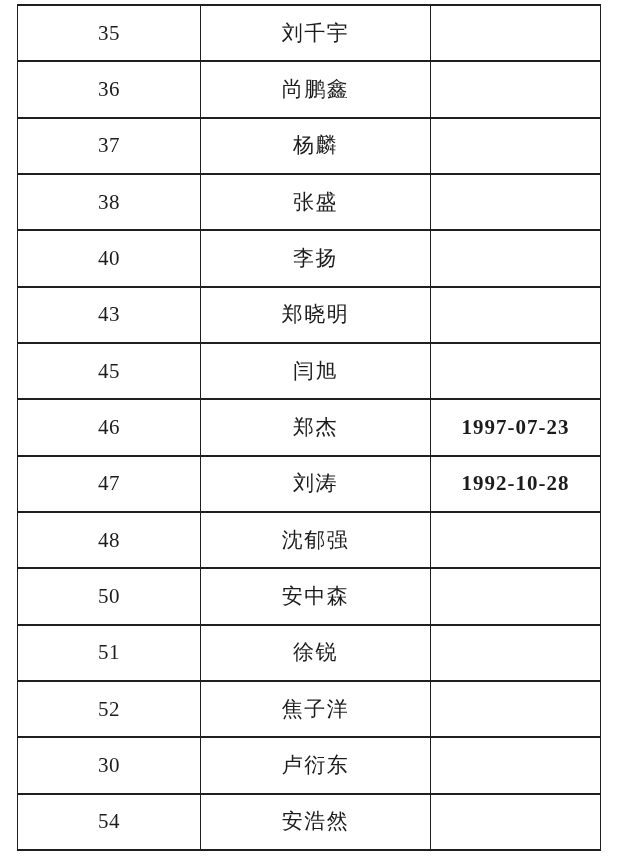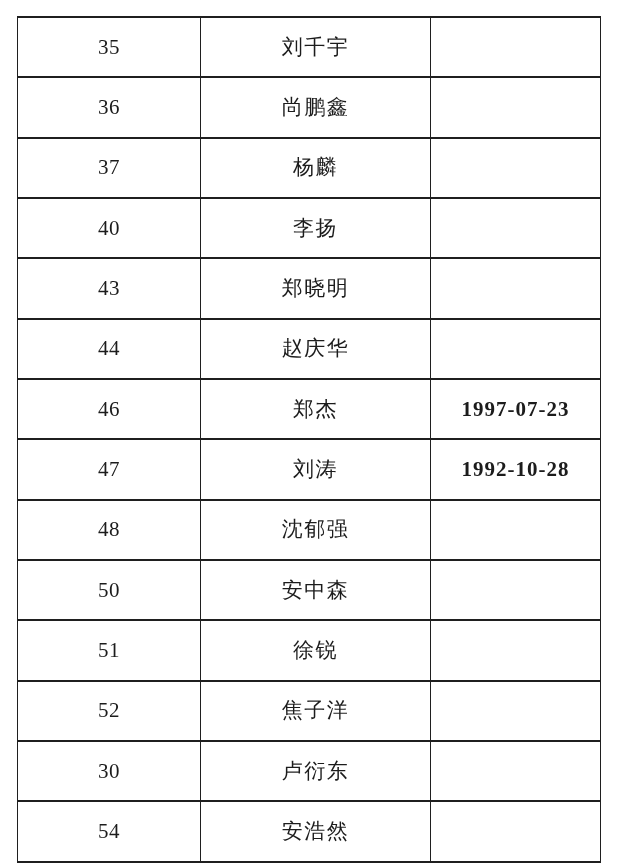--- a/index.html
+++ b/index.html
@@ -18,21 +18,21 @@
   }
   .page {
     position: relative;
     width: 625px;
     height: 863px;
     background: var(--background);
   }
   table.roster {
     position: absolute;
     left: 17px;
-    top: 16px;
+    top: 4px;
     width: 583px;
     height: 847px;
     border-collapse: collapse;
     table-layout: fixed;
   }
   table.roster td {
     border: solid var(--border);
     border-width: 2px 1.5px;
     text-align: center;
     vertical-align: middle;
@@ -72,42 +72,47 @@
     <td class="cell-name">尚鹏鑫</td>
     <td class="cell-date"></td>
   </tr>
 
   <tr>
     <td class="cell-no">37</td>
     <td class="cell-name">杨麟</td>
     <td class="cell-date"></td>
   </tr>
 
+  <tr>
+    <td class="cell-no">38</td>
+    <td class="cell-name">张盛</td>
+    <td class="cell-date"></td>
+  </tr>
 
 
   <tr>
     <td class="cell-no">40</td>
     <td class="cell-name">李扬</td>
     <td class="cell-date"></td>
   </tr>
 
 
 
   <tr>
     <td class="cell-no">43</td>
     <td class="cell-name">郑晓明</td>
     <td class="cell-date"></td>
   </tr>
 
+
   <tr>
-    <td class="cell-no">44</td>
-    <td class="cell-name">赵庆华</td>
+    <td class="cell-no">45</td>
+    <td class="cell-name">闫旭</td>
     <td class="cell-date"></td>
   </tr>
-
 
   <tr>
     <td class="cell-no">46</td>
     <td class="cell-name">郑杰</td>
     <td class="cell-date">1997-07-23</td>
   </tr>
 
   <tr>
     <td class="cell-no">47</td>
     <td class="cell-name">刘涛</td>

